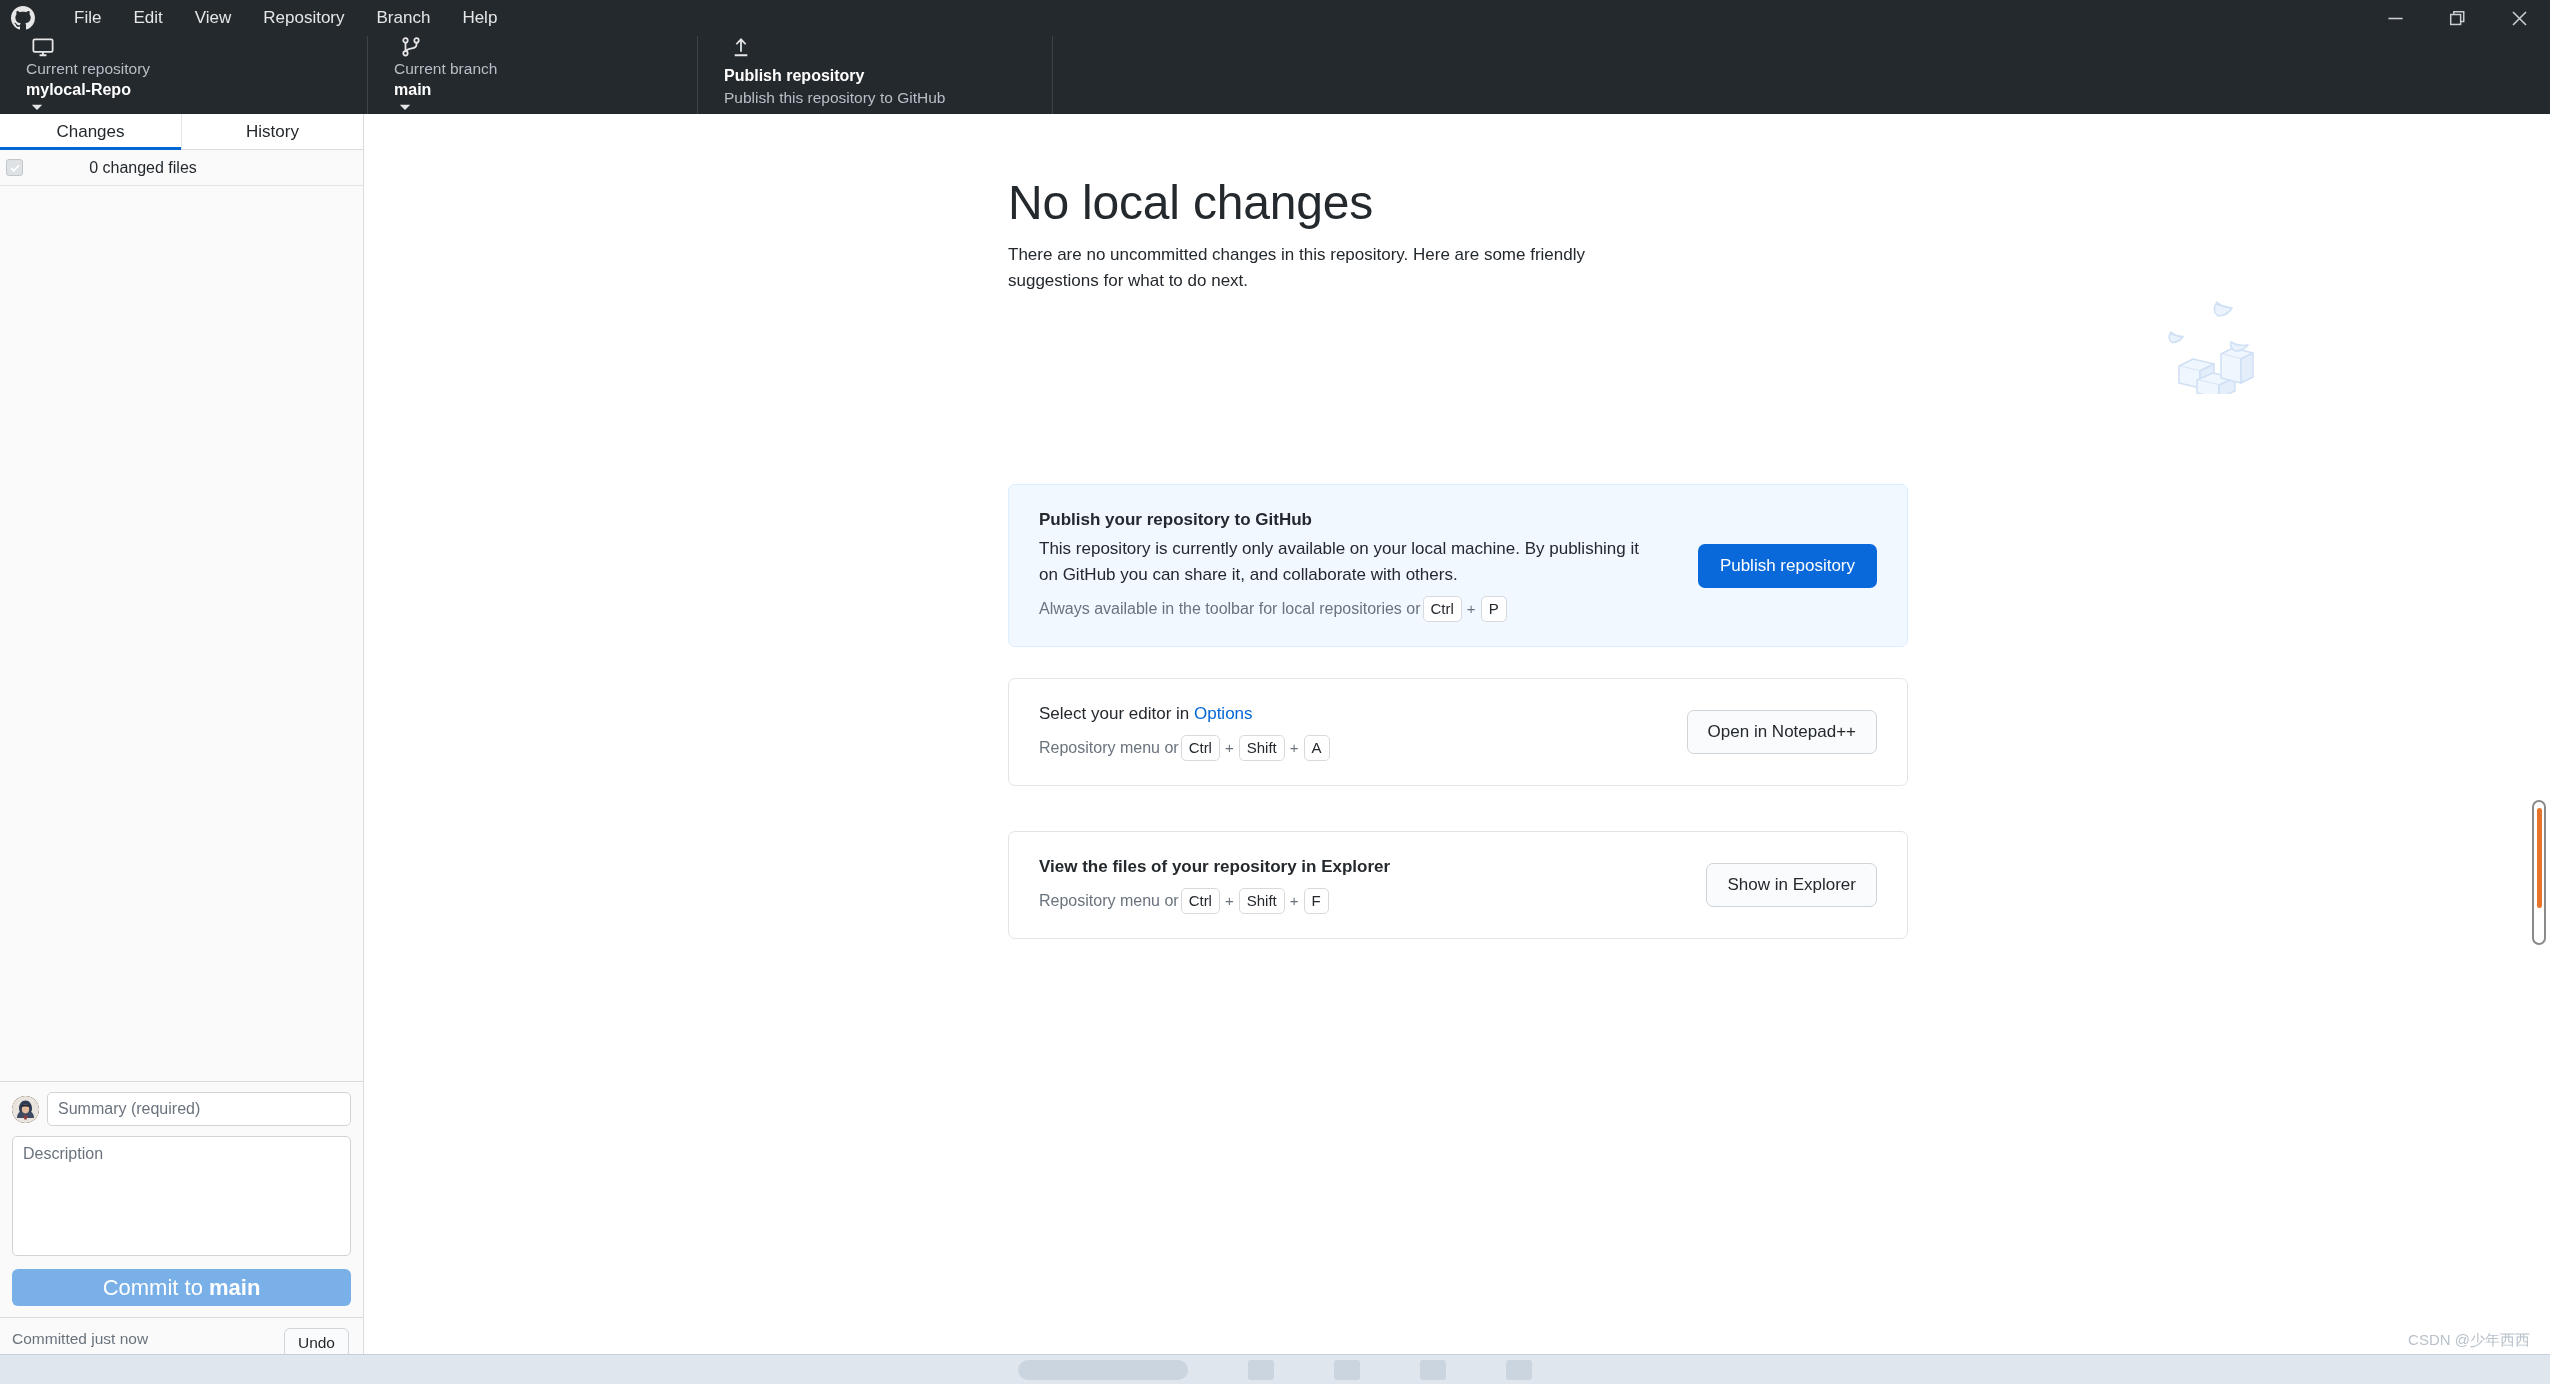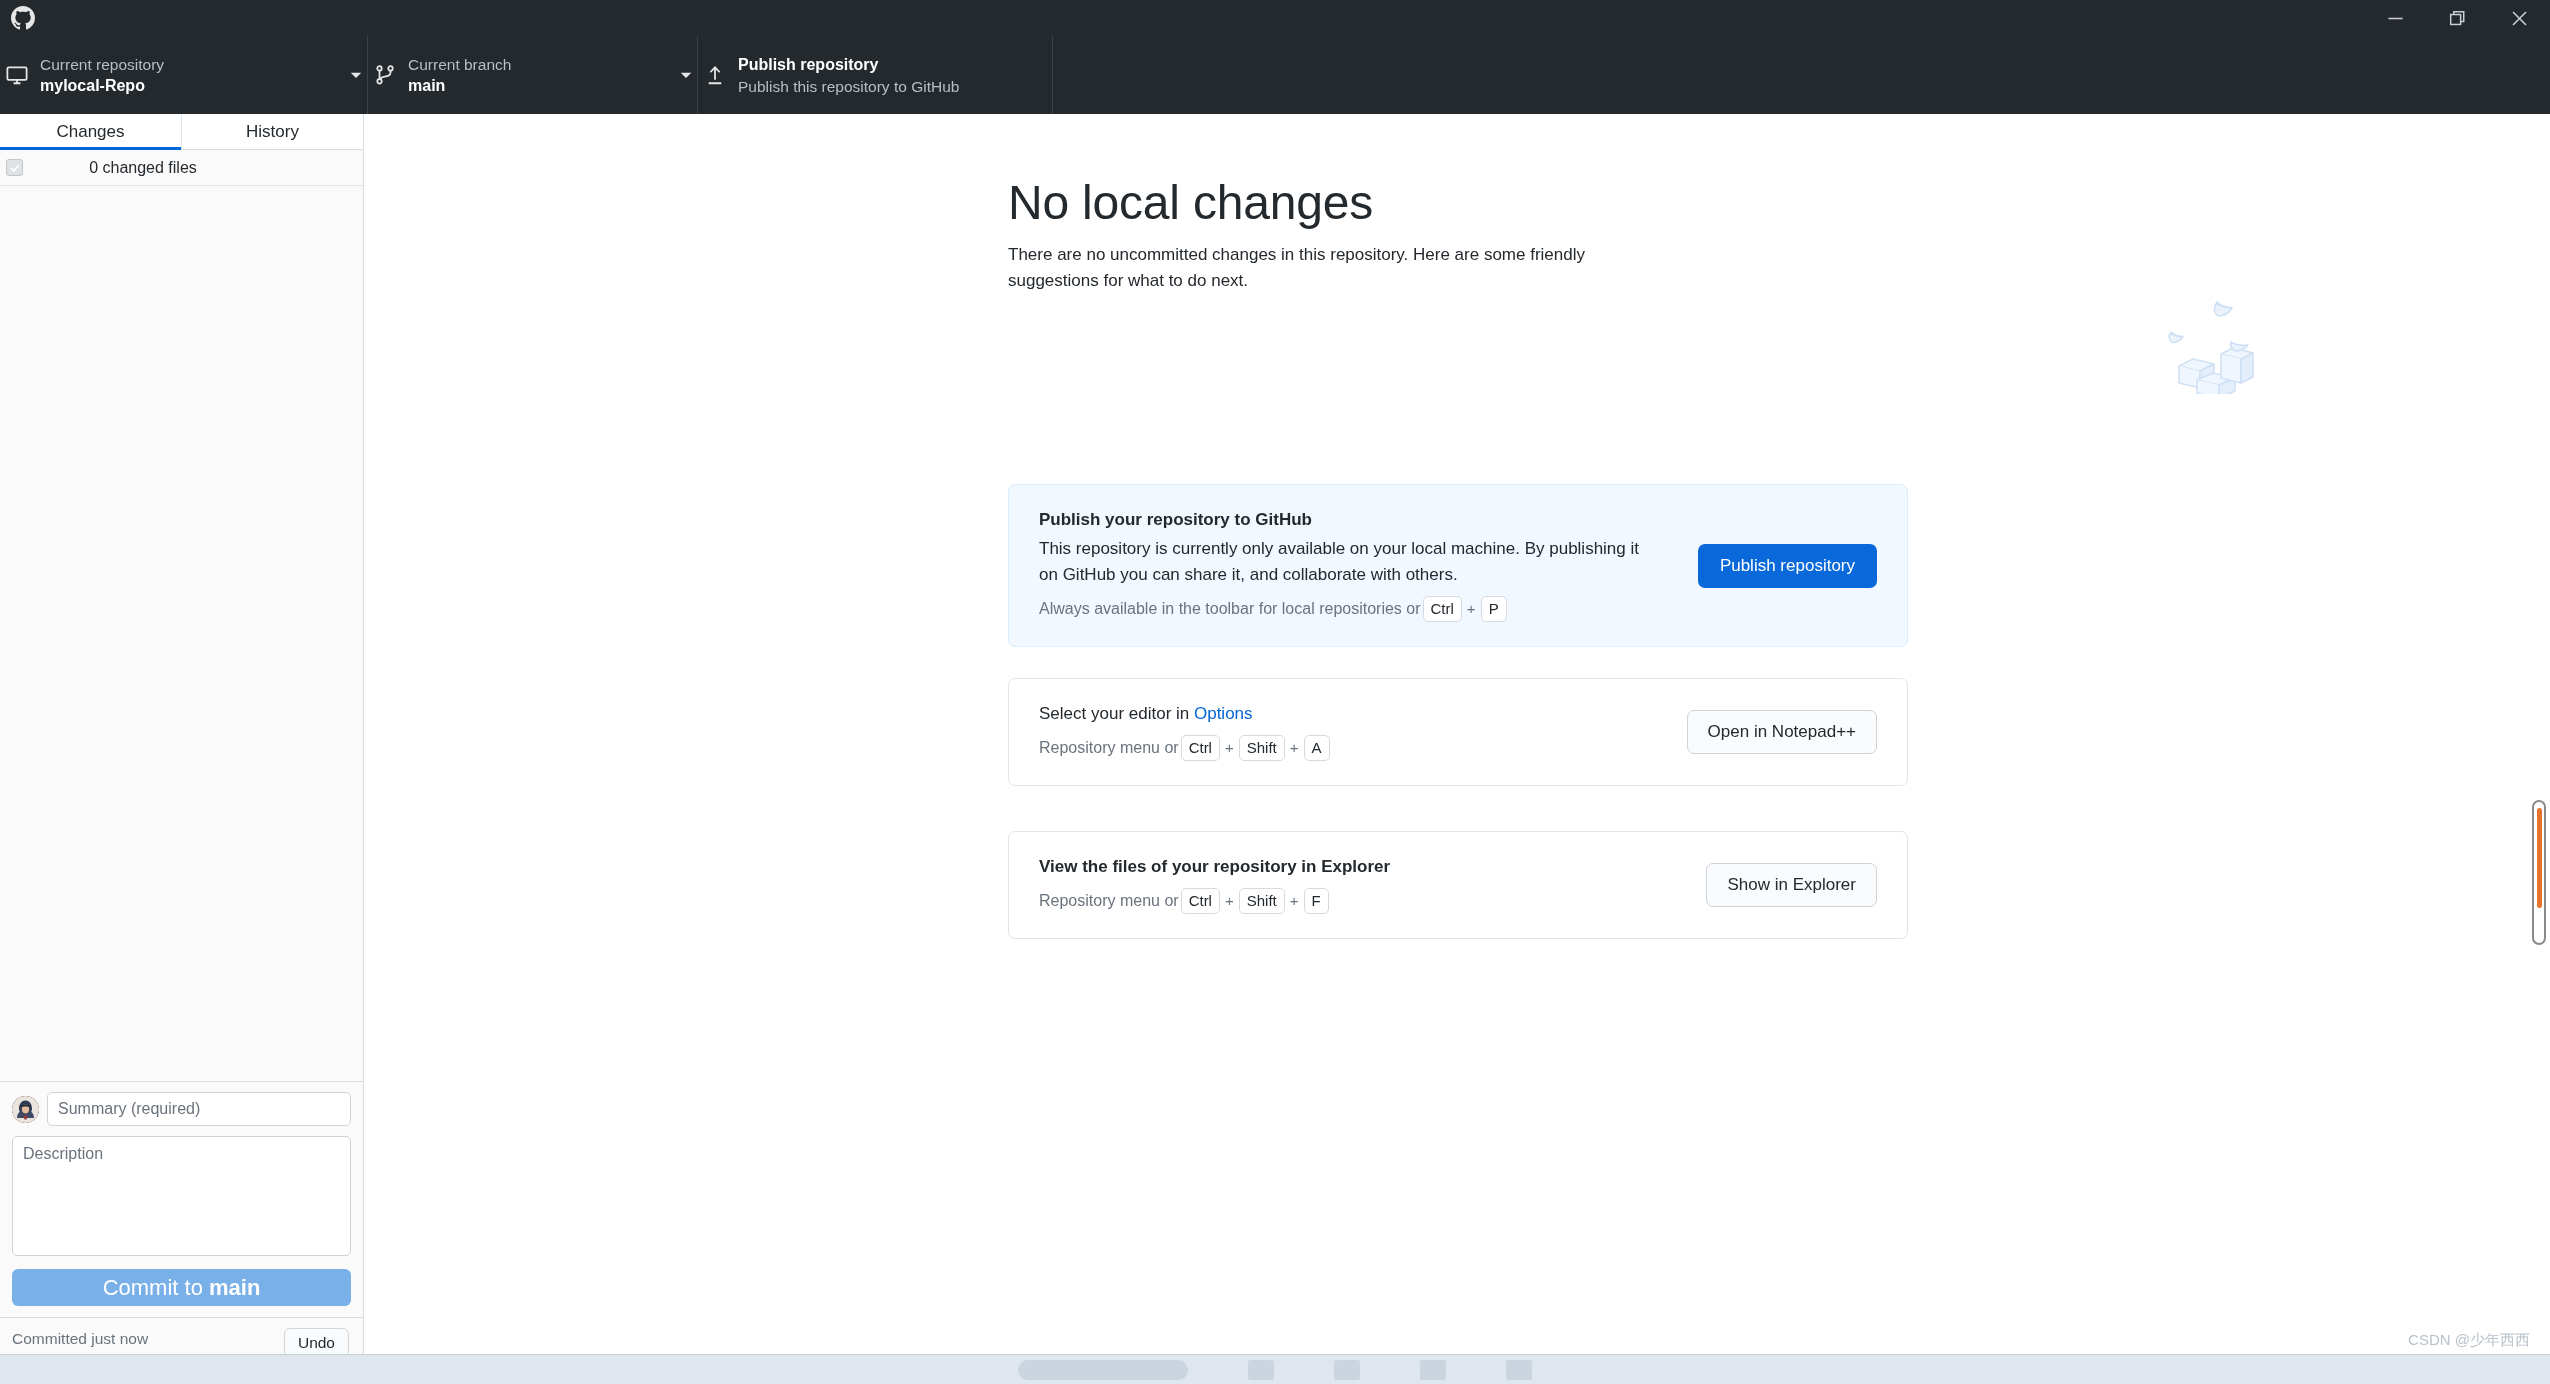--- a/index.html
+++ b/index.html
@@ -24,22 +24,22 @@
   }
   .winctrls { position:absolute; right:0; top:0; height:36px; display:flex; }
   .winbtn { width:62px; height:36px; display:flex; align-items:center; justify-content:center; cursor:default; }
 
   
   .toolbar {
     position:absolute; top:36px; left:0; width:2550px; height:78px;
     background:#24292e; display:flex; align-items:stretch;
   }
   .tb-cell {
-    display:flex; align-items:center; height:78px; position:relative;
-    border-right:1px solid #3d4247; padding:0 0; cursor:default;
+    display:flex; align-items:flex-start; height:78px; position:relative;
+    border-right:1px solid #3d4247; padding:0 26px; cursor:default;flex-direction:column;
   }
   .tb-repo { width:368px; }
   .tb-branch { width:330px; }
   .tb-publish { width:355px; }
   .tb-icon { width:34px; min-width:34px; display:flex; align-items:center; justify-content:center; margin-right:6px; }
   .tb-text { display:flex; flex-direction:column; justify-content:center; flex:1; overflow:hidden; }
   .tb-label { color:#b6bfc7; font-size:15.5px; line-height:21px; white-space:nowrap; }
   .tb-value { color:#ffffff; font-size:16px; font-weight:bold; line-height:22px; white-space:nowrap; overflow:hidden; text-overflow:ellipsis; }
   .tb-sub { color:#b6bfc7; font-size:15.5px; line-height:21px; white-space:nowrap; }
   .tb-caret { width:22px; display:flex; align-items:center; justify-content:center; }
@@ -184,20 +184,28 @@
 </head>
 <body>
 
 <div class="app">
 
   <div class="titlebar">
     <div class="gh-logo">
       <svg width="24" height="24" viewBox="0 0 16 16" fill="#e6e6e6">
         <path d="M8 0C3.58 0 0 3.58 0 8c0 3.54 2.29 6.53 5.47 7.59.4.07.55-.17.55-.38 0-.19-.01-.82-.01-1.49-2.01.37-2.53-.49-2.69-.94-.09-.23-.48-.94-.82-1.13-.28-.15-.68-.52-.01-.53.63-.01 1.08.58 1.23.82.72 1.21 1.87.87 2.33.66.07-.52.28-.87.51-1.07-1.78-.2-3.64-.89-3.64-3.95 0-.87.31-1.59.82-2.15-.08-.2-.36-1.02.08-2.12 0 0 .67-.21 2.2.82.64-.18 1.32-.27 2-.27s1.36.09 2 .27c1.53-1.04 2.2-.82 2.2-.82.44 1.1.16 1.92.08 2.12.51.56.82 1.27.82 2.15 0 3.07-1.87 3.75-3.65 3.95.29.25.54.73.54 1.48 0 1.07-.01 1.93-.01 2.2 0 .21.15.46.55.38A8.013 8.013 0 0 0 16 8c0-4.42-3.58-8-8-8z"></path>
       </svg>
+    </div>
+    <div class="menu">
+      <div class="menu-item">File</div>
+      <div class="menu-item">Edit</div>
+      <div class="menu-item">View</div>
+      <div class="menu-item">Repository</div>
+      <div class="menu-item">Branch</div>
+      <div class="menu-item">Help</div>
     </div>
     <div class="winctrls">
       <div class="winbtn">
         <svg width="17" height="17" viewBox="0 0 12 12">
             <path d="M1 6h10" stroke="#c9ced3" stroke-width="1.1" fill="none"></path>
           </svg>
       </div>
       <div class="winbtn">
         <svg width="17" height="17" viewBox="0 0 12 12" fill="none" stroke="#c9ced3" stroke-width="1.05">
           <rect x="1.2" y="3.2" width="7" height="7"></rect>

